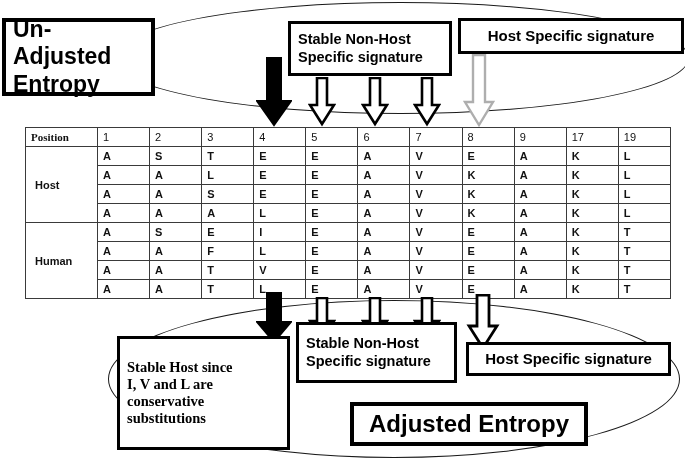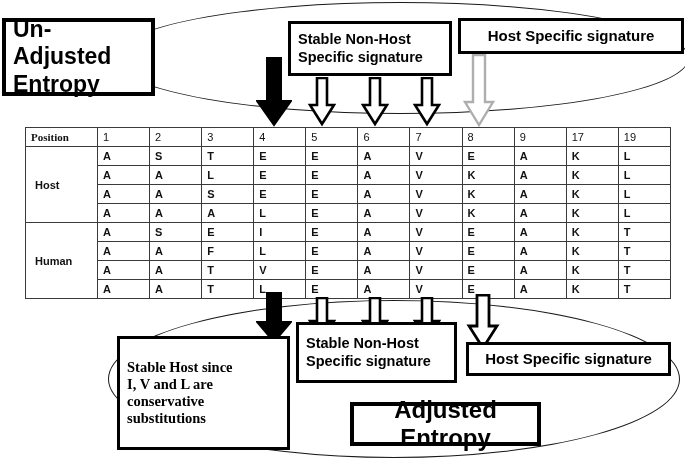--- a/index.html
+++ b/index.html
@@ -236,17 +236,17 @@
 
   <div class="box left" style="left:296px;top:322px;width:161px;height:61px;font-size:14.5px;">
     <span class="t">Stable Non-Host
 Specific signature</span>
   </div>
 
   <div class="box center" style="left:466px;top:342px;width:205px;height:34px;font-size:15px;">
     <span class="t">Host Specific signature</span>
   </div>
 
-  <div class="box center" style="left:350px;top:402px;width:191px;height:44px;font-size:24px;border-width:4px;">
+  <div class="box center" style="left:350px;top:402px;width:238px;height:44px;font-size:24px;border-width:4px;">
     <span class="t">Adjusted Entropy</span>
   </div>
 
 </div>
 
 </body></html>

